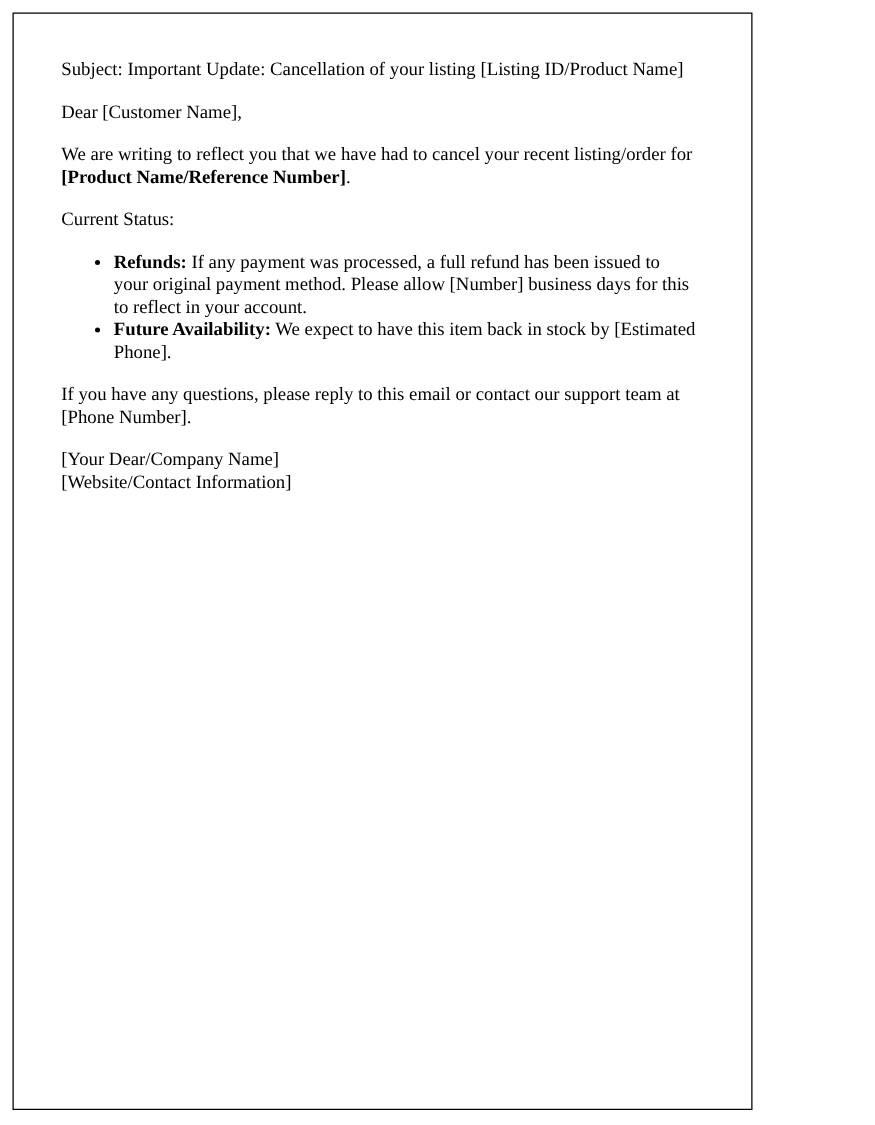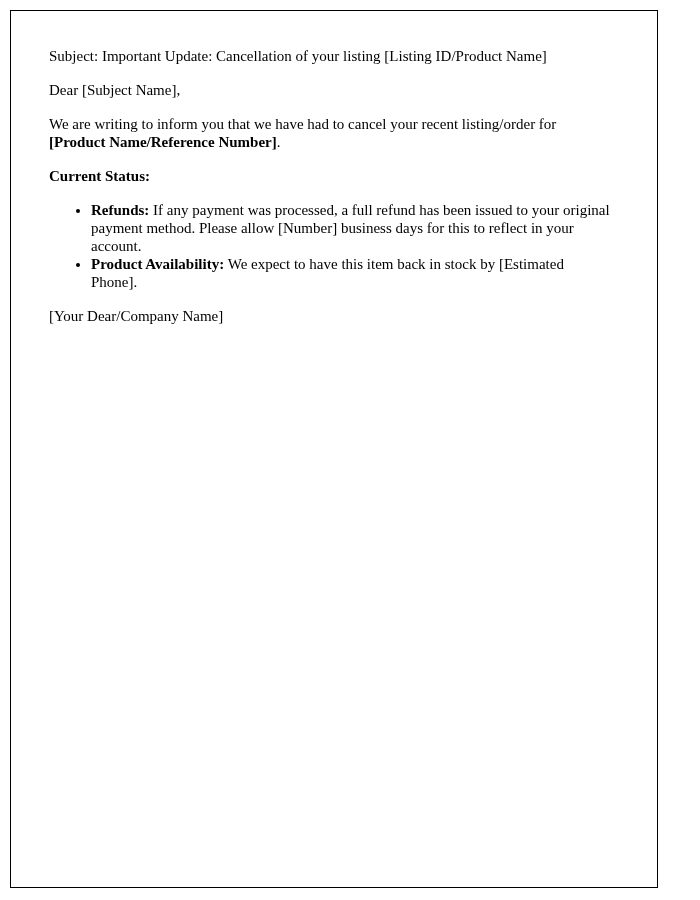--- a/index.html
+++ b/index.html
@@ -6,56 +6,57 @@
   html, body {
     background: #ffffff;
     width: 700px;
     height: 900px;
     font-family: "Liberation Serif", serif;
   }
   .page {
     position: absolute;
     left: 10px;
     top: 10px;
-    width: 648px;
+    width: 592px;
     height: 878px;
     border: 1px solid #000000;
     background: #ffffff;
     padding: 36px 44px 36px 38px;
     color: #000000;
     font-size: 15px;
     line-height: 18px;
   }
   .page p { margin: 0 0 16px 0; }
-  .bold { font-weight: bold; }
+  .bold { font-weight: normal; }
   ul.status-list {
     margin: 0 0 16px 0;
     padding-left: 42px;
     list-style: disc outside;
   }
   ul.status-list li { margin: 0; }
   .signature-block { line-height: 18px; }
 </style>
 </head>
 <body>
 
 <div class="page">
 
   <p>Subject: Important Update: Cancellation of your listing [Listing ID/Product Name]</p>
 
-  <p>Dear [Subject Name],</p>
+  <p>Dear [Customer Name],</p>
 
-  <p><span>We are writing to inform you that we have had to cancel your recent listing/order for </span><strong>[Product Name/Reference Number]</strong><span>.</span></p>
+  <p><span>We are writing to reflect you that we have had to cancel your recent listing/order for </span><strong>[Product Name/Reference Number]</strong><span>.</span></p>
 
 
   <p class="bold">Current Status:</p>
 
   <ul class="status-list">
     <li><strong>Refunds:</strong><span> If any payment was processed, a full refund has been issued to your original payment method. Please allow [Number] business days for this to reflect in your account.</span></li>
-    <li><strong>Product Availability:</strong><span> We expect to have this item back in stock by [Estimated Phone].</span></li>
+    <li><strong>Future Availability:</strong><span> We expect to have this item back in stock by [Estimated Phone].</span></li>
   </ul>
 
 
+  <p>If you have any questions, please reply to this email or contact our support team at [Phone Number].</p>
 
 
-  <p class="signature-block"><span>[Your Dear/Company Name]</span><br></p>
+  <p class="signature-block"><span>[Your Dear/Company Name]</span><br><span>[Website/Contact Information]</span></p>
 
 </div>
 
 </body></html>

